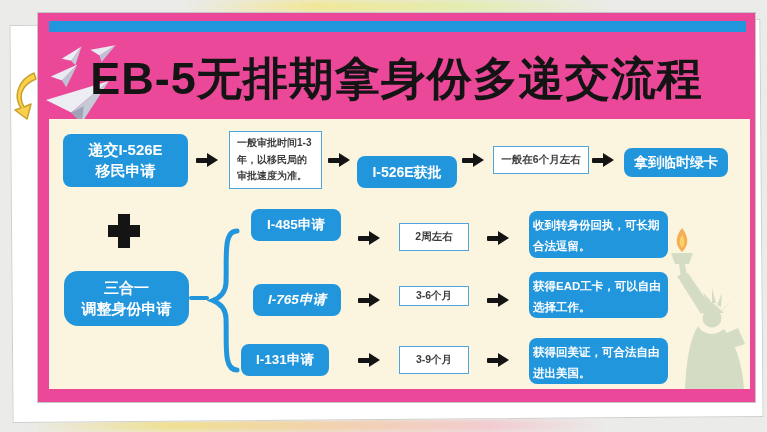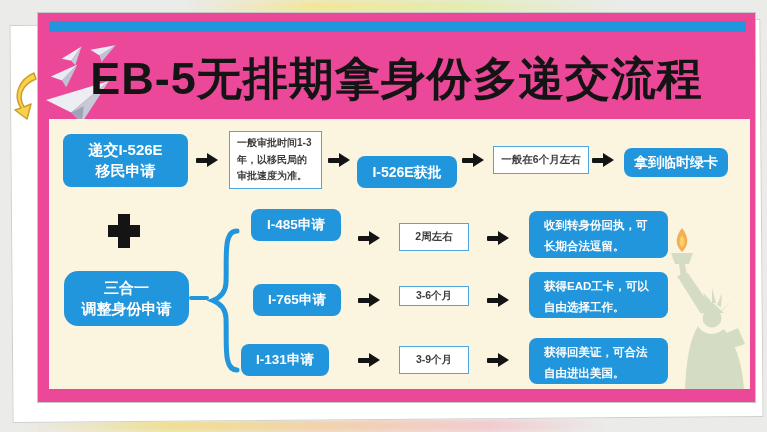--- a/index.html
+++ b/index.html
@@ -31,33 +31,33 @@
 
   .panel { position:absolute; left:11px; top:106px; width:701px; height:270px;
     background:#FBF4DF; overflow:hidden; }
 
   .bluebox { position:absolute; background:#2196DC; color:#ffffff; font-weight:bold;
     border-radius:8px; display:flex; align-items:center; justify-content:center;
     text-align:center; white-space:pre-line; line-height:1.35; }
   .notebox { position:absolute; background:#ffffff; border:1.5px solid #4FA5DD; border-radius:0;
     color:#3c3c3c; font-weight:700; display:flex; align-items:center; justify-content:center; }
   .resultbox { position:absolute; background:#2196DC; color:#ffffff; font-weight:bold;
-    border-radius:8px; font-size:11.5px; line-height:1.8; padding:4px 15px; text-align:left; }
+    border-radius:8px; font-size:11.5px; line-height:1.8; padding:4px 4px; text-align:left; }
 
   .b-submit    { left:14px;  top:15px;  width:125px; height:53px; font-size:15px; }
   .note-review { left:180px; top:12px;  width:93px;  height:58px; font-size:10px; line-height:1.65;
                  text-align:left; padding:4px 7px; justify-content:flex-start; }
   .b-approved  { left:308px; top:25px;  width:100px; height:32px; font-size:14px;margin-top:12px; }
   .note-wait   { left:444px; top:27px;  width:96px;  height:28px; font-size:10.5px; }
   .b-greencard { left:575px; top:29px;  width:104px; height:29px; font-size:14px; }
 
   .b-group { left:15px; top:152px; width:125px; height:55px; font-size:15px;border-radius:14px; }
 
   .b-485 { left:202px; top:90px; width:90px; height:32px; font-size:13.5px; }
-  .b-765 { left:204px; top:165px; width:88px; height:32px; font-size:13.5px; }
+  .b-765 { left:204px; top:165px; width:88px; height:32px; font-size:13.5px;font-style:italic; }
   .b-131 { left:192px; top:225px; width:88px; height:32px; font-size:13.5px; }
   .d-485 { left:350px; top:104px; width:70px; height:28px; font-size:10.5px; }
   .d-765 { left:350px; top:167px; width:70px; height:20px; font-size:10.5px; }
   .d-131 { left:350px; top:227px; width:70px; height:28px; font-size:10.5px;text-align:center; }
   .r-485 { left:480px; top:92px;  width:139px; height:47px; }
   .r-765 { left:480px; top:153px; width:139px; height:46px; }
   .r-131 { left:480px; top:219px; width:139px; height:46px; }
 
   .flow-arrow { position:absolute; width:22px; height:14px; }
   .flow-arrow::before { content:""; position:absolute; left:0; top:4.5px; width:12px; height:5px;

